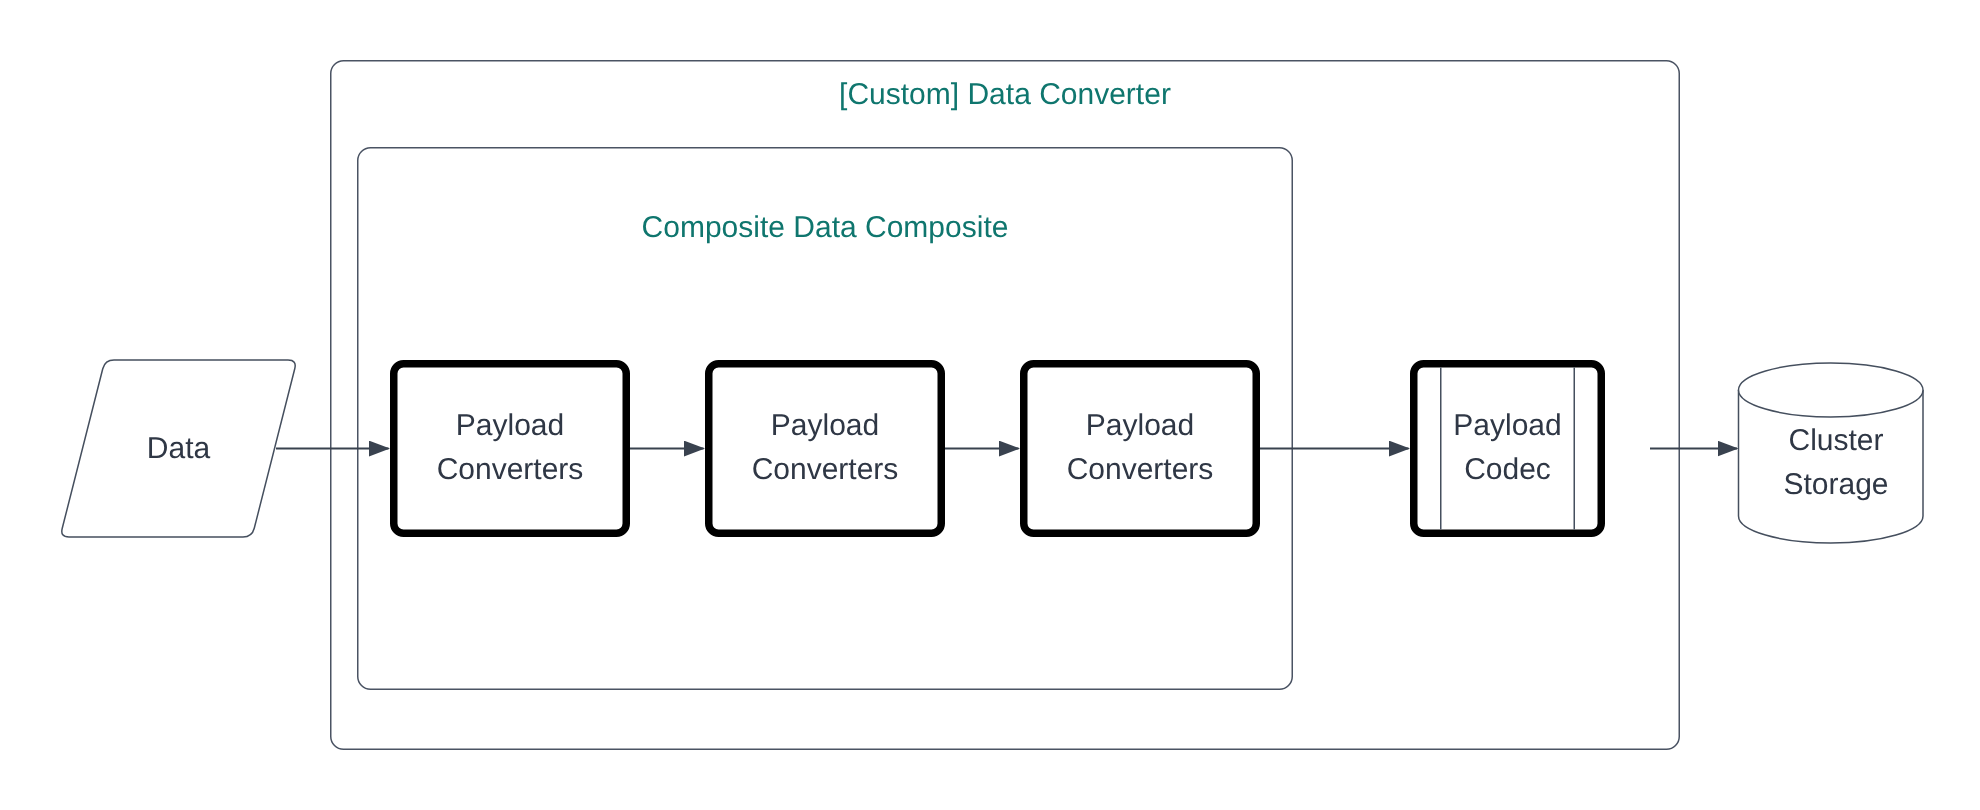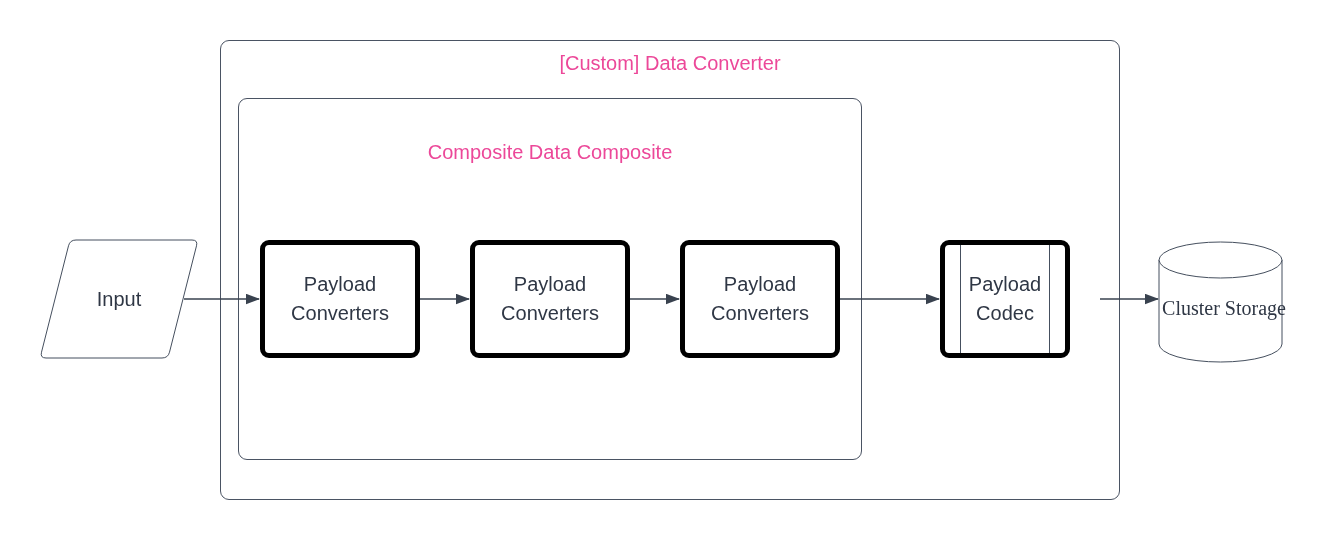--- a/index.html
+++ b/index.html
@@ -40,21 +40,21 @@
     left: 238px;
     top: 98px;
     width: 622px;
     height: 360px;
   }
   .group-label {
     position: absolute;
     left: 0;
     width: 100%;
     text-align: center;
-    color: #ec4899;
+    color: #0f766e;
   }
   .group-outer .group-label { top: 11px; }
   .group-inner .group-label { top: 42px; }
   .node {
     position: absolute;
     box-sizing: border-box;
     border: 5px solid #000000;
     border-radius: 9px;
     background: #ffffff;
     display: flex;
@@ -85,21 +85,21 @@
     align-items: center;
     justify-content: center;
     text-align: center;
     line-height: 29px;
     z-index: 3;
     pointer-events: none;
   }
   .label-input { left: 40px; top: 240px; width: 158px; height: 118px; }
   .label-storage {
     left: 1159px; top: 242px; width: 130px; height: 120px;
-    padding-top: 13px; box-sizing: border-box; font-family: Liberation Serif, serif;
+    padding-top: 13px; box-sizing: border-box;
   }
 </style>
 </head>
 <body>
 
 <div class="canvas">
 
   <svg class="layer" width="1320" height="540" viewBox="0 0 1320 540">
     <defs>
       <marker id="arrowhead" markerWidth="14" markerHeight="11" refX="13" refY="5.25" orient="auto" markerUnits="userSpaceOnUse">
@@ -120,21 +120,21 @@
   </svg>
 
   <div class="group group-outer">
     <div class="group-label">[Custom] Data Converter</div>
   </div>
 
   <div class="group group-inner">
     <div class="group-label">Composite Data Composite</div>
   </div>
 
-  <div class="label-overlay label-input">Input</div>
+  <div class="label-overlay label-input">Data</div>
 
   <div class="node node-box node-box-1">
     <span class="node-label">Payload Converters</span>
   </div>
   <div class="node node-box node-box-2">
     <span class="node-label">Payload Converters</span>
   </div>
   <div class="node node-box node-box-3">
     <span class="node-label">Payload Converters</span>
   </div>

